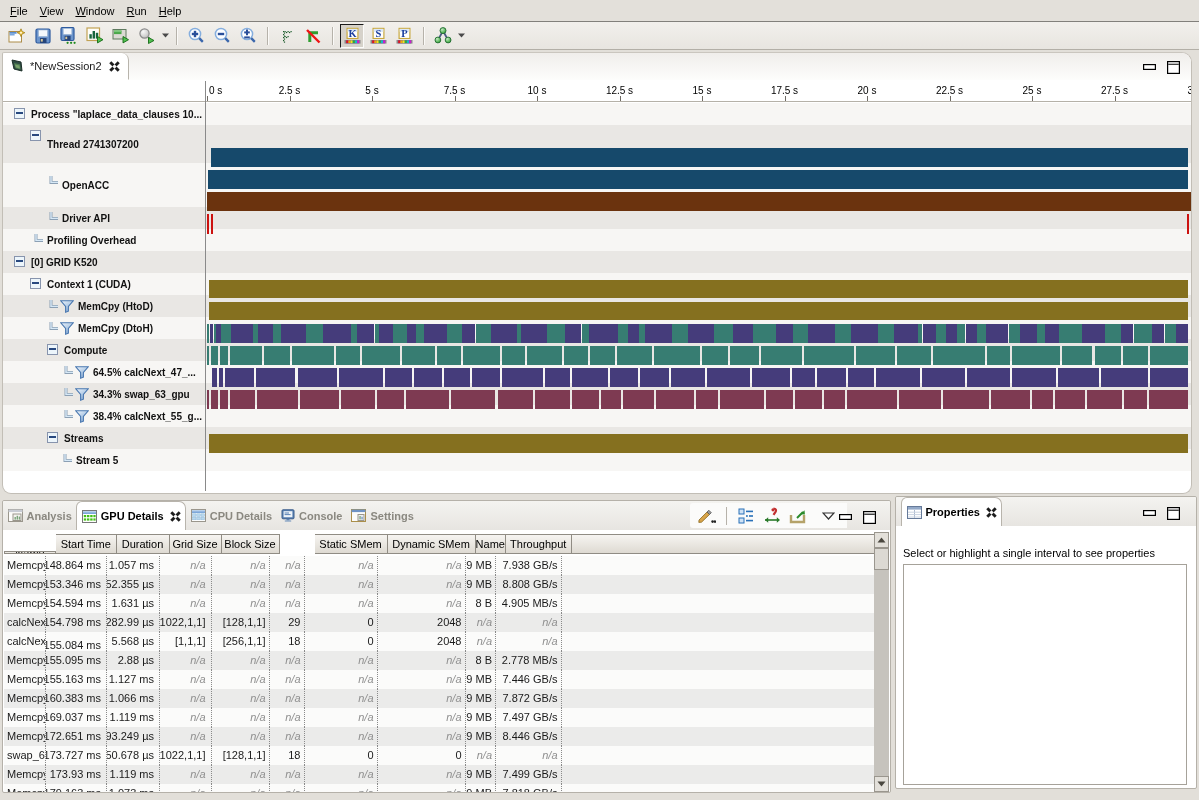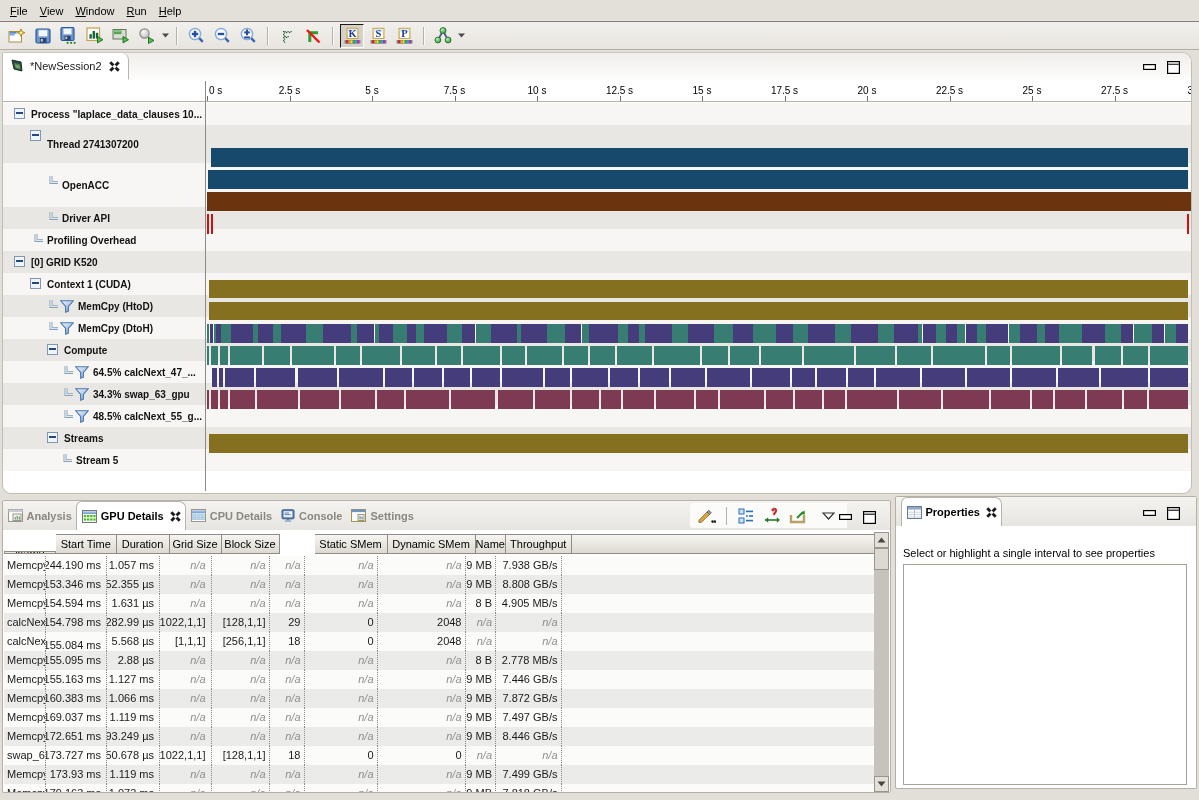--- a/index.html
+++ b/index.html
@@ -521,21 +521,21 @@
             <defs>
               <linearGradient id="fg" x1="0" y1="0" x2="0.7" y2="1">
                 <stop offset="0" stop-color="#eef5fc"></stop>
                 <stop offset="0.5" stop-color="#b8cfe8"></stop>
                 <stop offset="1" stop-color="#7fa5d0"></stop>
               </linearGradient>
             </defs>
             <path d="M0.8,0.8 H13.2 L8.4,6.4 L8.4,11.2 L5.6,12.2 L5.6,6.4 Z" fill="url(#fg)" stroke="#4a78b0" stroke-width="1.1"></path>
           </svg>
         </span>
-        <div class="tl-label" style="left: 90px;">48.5% calcNext_55_g...</div>
+        <div class="tl-label" style="left: 90px;">38.4% calcNext_55_g...</div>
       </div>
       <div class="tl-row dark" style="height: 22px;">
         <div class="expand-box" style="left: 44px; top: 4.5px;"></div>
         <div class="tl-label" style="left: 61px;">Streams</div>
       </div>
       <div class="tl-row light" style="height: 22px;">
         <span style="position: absolute; left: 60px; top: 4px;"><svg width="9" height="9" viewBox="0 0 9 9">
             <path d="M2,0 V6.4 H9" stroke="#8ca0b4" stroke-width="3" fill="none"></path>
             <path d="M2,0 V6.4 H9" stroke="#d7e9f7" stroke-width="1.4" fill="none"></path>
           </svg></span>
@@ -894,21 +894,21 @@
         <div class="hcell" style="width: 30.5px;">Name</div>
         <div class="hcell" style="width: 65.5px;">Throughput</div>
         <div class="hcell" style="width: 314px;"></div>
       </div>
     <div id="gpu-body">
         <div class="trow odd" style="top: 23.5px;">
           <div class="tcell left" style="width: 42px;">
             <span>Memcpy HtoD</span>
           </div>
           <div class="tcell" style="width: 60.5px;">
-            <span>244.190 ms</span>
+            <span>148.864 ms</span>
           </div>
           <div class="tcell" style="width: 53px;">
             <span>1.057 ms</span>
           </div>
           <div class="tcell" style="width: 52px;">
             <span class="na">n/a</span>
           </div>
           <div class="tcell" style="width: 58px;">
             <span class="na">n/a</span>
           </div>

